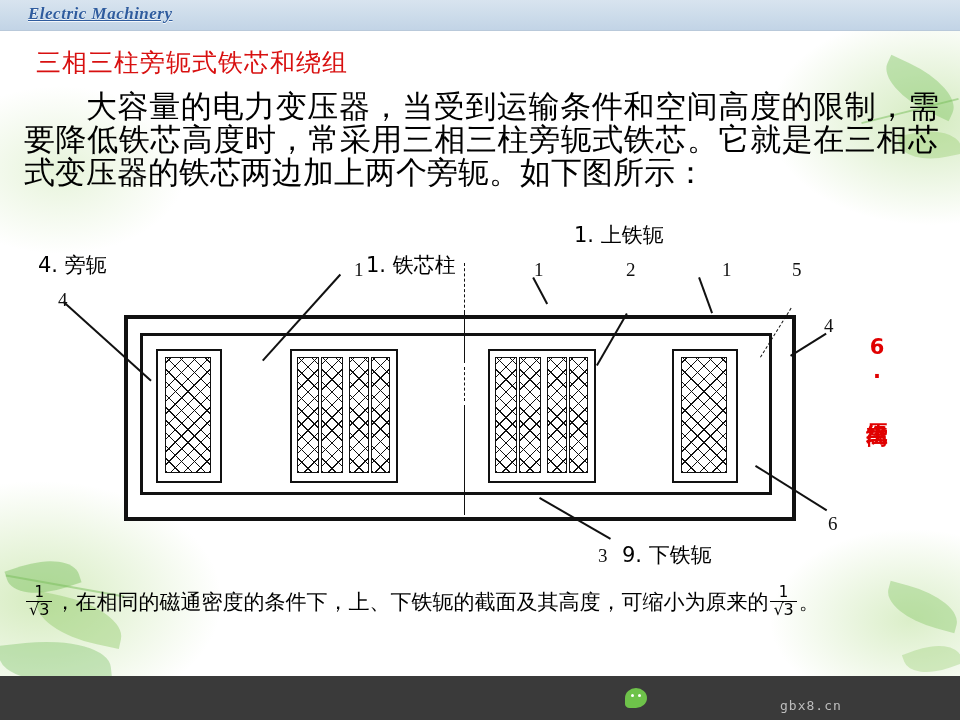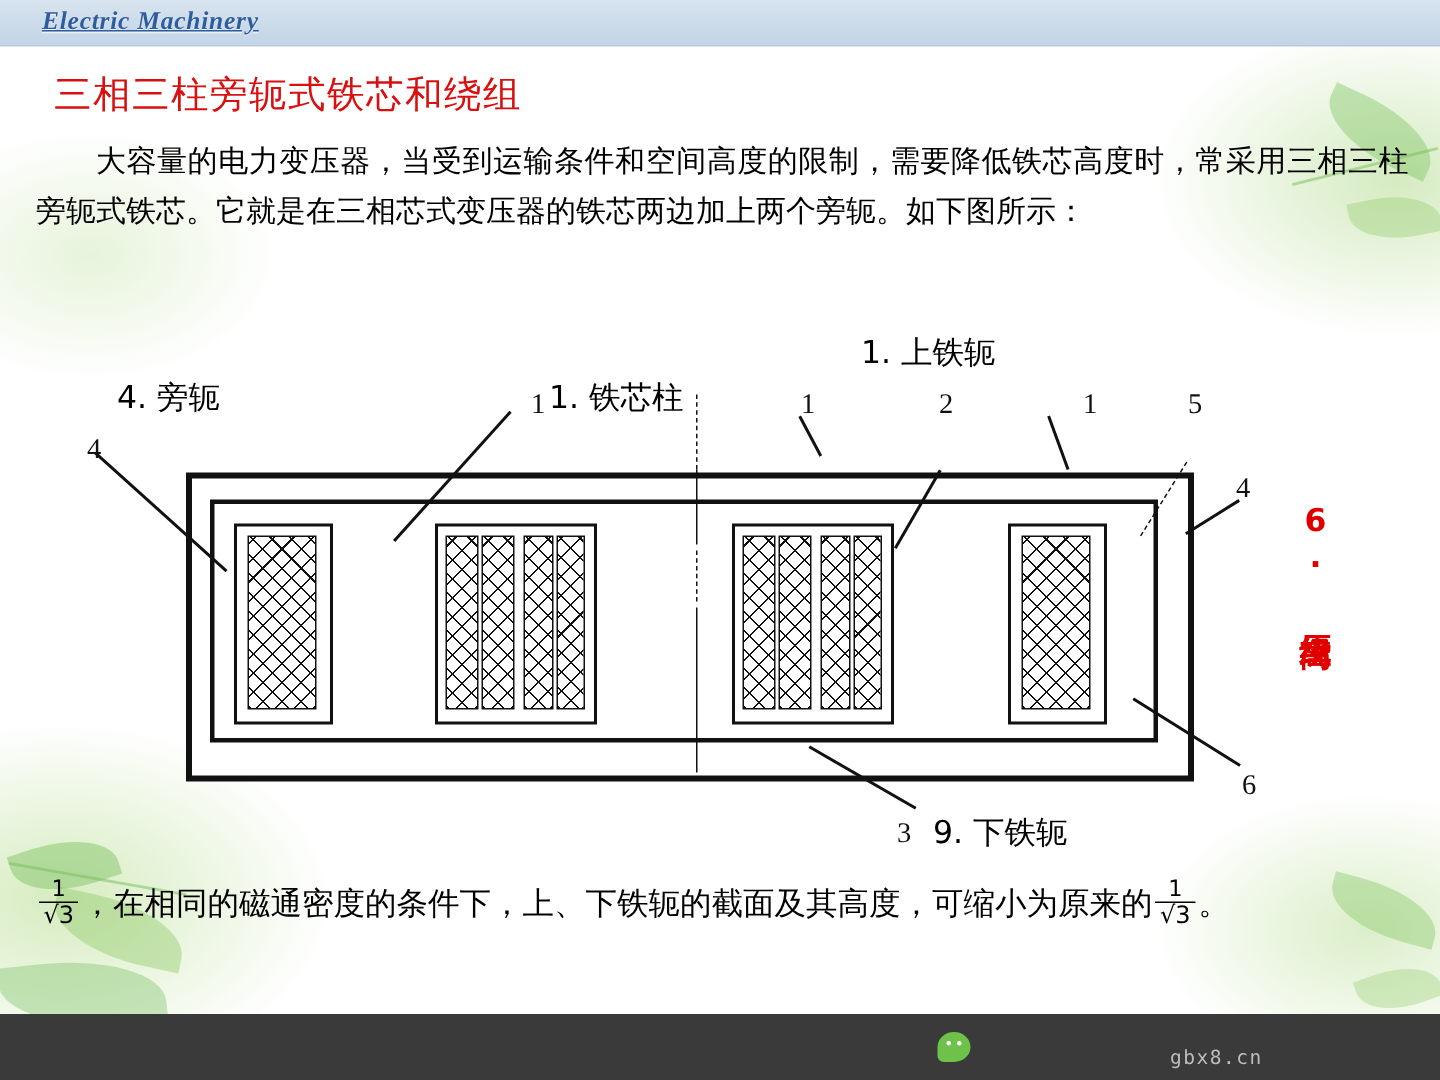--- a/index.html
+++ b/index.html
@@ -75,22 +75,22 @@
     font-family: "DejaVu Sans", sans-serif;
     font-weight: normal;
     font-size: 25px;
     color: #d81010;
     letter-spacing: 1px;
   }
   .para {
     position: absolute;
     left: 24px; top: 92px;
     width: 915px;
-    font-family: Liberation Sans, sans-serif;
-    font-size: 20px;
+    font-family: Liberation Mono, monospace;
+    font-size: 31px;
     line-height: 33px;
     color: #000000;
     text-indent: 2em;
     text-align: justify;
   }
 
   
   .figure {
     position: absolute;
     left: 0; top: 215px;
@@ -295,21 +295,21 @@
     <div class="lead-line" style="left:64px;  top:86px;  width:118px; transform: rotate(42deg);"></div>
     <div class="lead-line" style="left:262px; top:145px; width:116px; transform: rotate(-48deg);"></div>
     <div class="lead-line" style="left:534px; top:62px;  width:30px;  transform: rotate(62deg);"></div>
     <div class="lead-line" style="left:596px; top:150px; width:60px;  transform: rotate(-60deg);"></div>
     <div class="lead-line" style="left:700px; top:62px;  width:38px;  transform: rotate(70deg);"></div>
     <div class="lead-line dashed" style="left:760px; top:142px; width:58px; transform: rotate(-58deg);"></div>
     <div class="lead-line" style="left:790px; top:140px; width:42px;  transform: rotate(-32deg);"></div>
     <div class="lead-line" style="left:756px; top:250px; width:84px;  transform: rotate(32deg);"></div>
     <div class="lead-line" style="left:540px; top:282px; width:82px;  transform: rotate(30deg);"></div>
 
-    <div class="lbl" style="left:38px;  top:36px;margin-left:40px;">4. 旁轭</div>
+    <div class="lbl" style="left:38px;  top:36px;">4. 旁轭</div>
     <div class="lbl" style="left:366px; top:36px;">1. 铁芯柱</div>
     <div class="lbl" style="left:574px; top:6px;">1. 上铁轭</div>
     <div class="lbl red vert" style="left:866px; top:120px;">6. 高压绕组</div>
     <div class="lbl" style="left:622px; top:326px;">9. 下铁轭</div>
   </div>
 
   <div class="footnote">
     <span class="frac"><span class="n">1</span><span class="d sqrt">√3</span></span><span>，在相同的磁通密度的条件下，上、下铁轭的截面及其高度，可缩小为原来的</span><span class="frac"><span class="n">1</span><span class="d sqrt">√3</span></span><span>。</span>
   </div>
 

